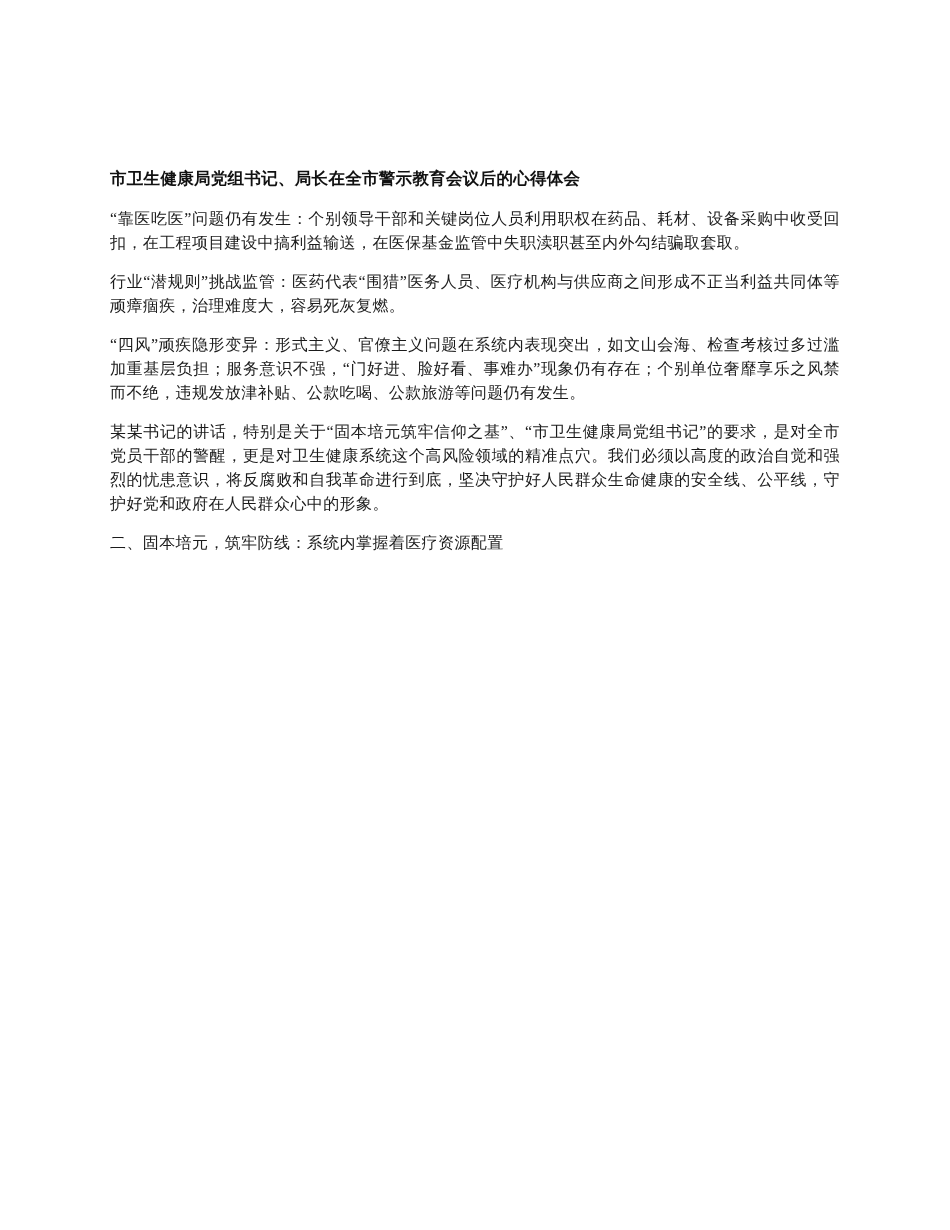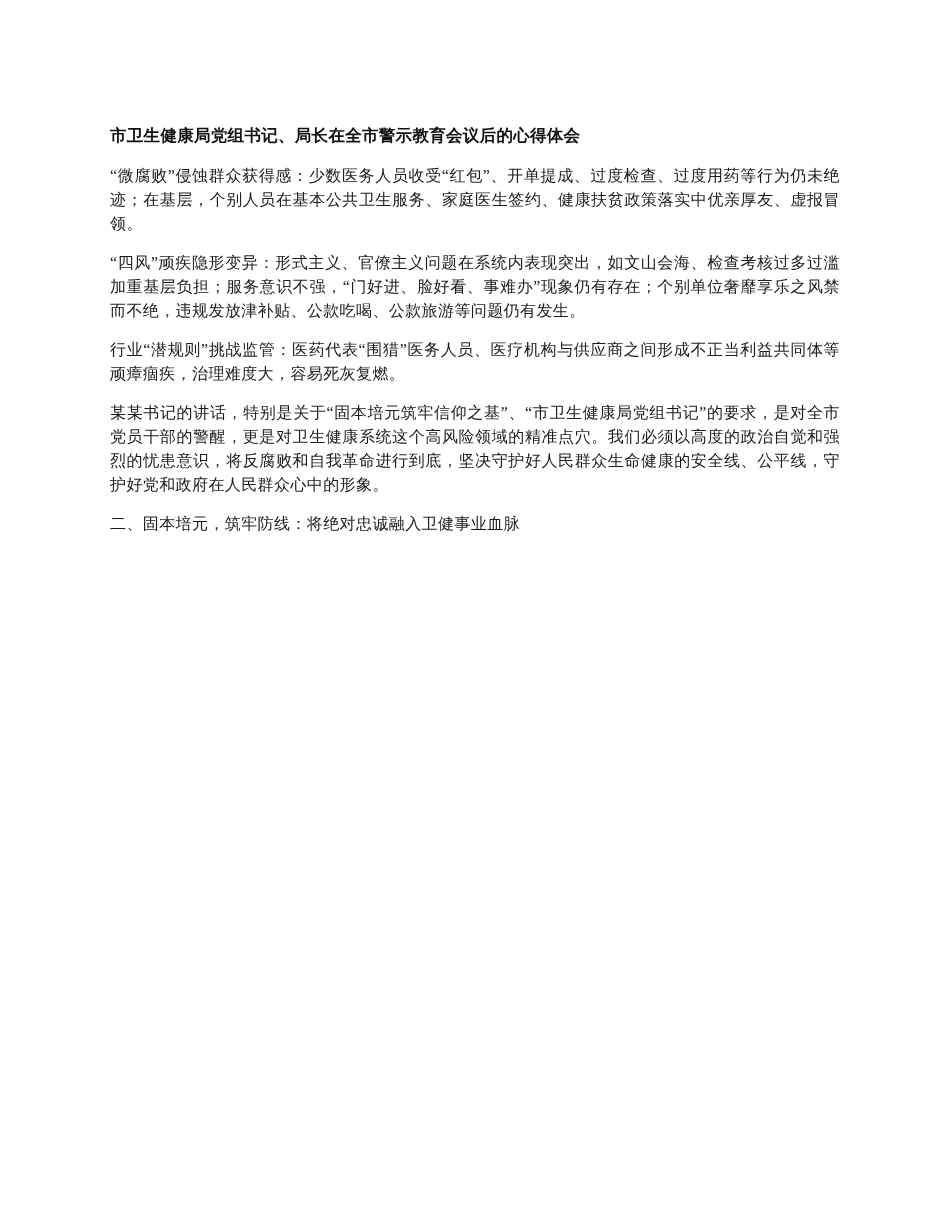--- a/index.html
+++ b/index.html
@@ -9,20 +9,21 @@
   }
   .page {
     position: relative;
     width: 950px;
     height: 975px;
     box-sizing: border-box;
     background: #ffffff;
     padding: 124px 110px 40px 110px;
     color: #1b1b1b;
     overflow: hidden;
+    margin-top: 43px;
   }
   .doc-title {
     font-family: "Liberation Sans", "DejaVu Sans", sans-serif;
     font-size: 16.5px;
     font-weight: 700;
     line-height: 22px;
     margin: 0 0 18px 0;
     color: #111111;
     letter-spacing: 0.3px;
   }
@@ -36,18 +37,18 @@
     letter-spacing: 0.4px;
     color: #1b1b1b;
     word-break: break-all;
   }
 </style>
 </head>
 <body>
 
 <div class="page">
   <h1 class="doc-title">市卫生健康局党组书记、局长在全市警示教育会议后的心得体会</h1>
-  <p class="doc-paragraph">“微腐败”侵蚀群众获得感：少数医务人员收受“红包”、开单提成、过度检查、过度用药等行为仍未绝迹；在基层，个别人员在基本公共卫生服务、家庭医生签约、健康扶贫政策落实中优亲厚友、虚报冒领。</p>
+  <p class="doc-paragraph">“靠医吃医”问题仍有发生：个别领导干部和关键岗位人员利用职权在药品、耗材、设备采购中收受回扣，在工程项目建设中搞利益输送，在医保基金监管中失职渎职甚至内外勾结骗取套取。</p>
+  <p class="doc-paragraph">行业“潜规则”挑战监管：医药代表“围猎”医务人员、医疗机构与供应商之间形成不正当利益共同体等顽瘴痼疾，治理难度大，容易死灰复燃。</p>
   <p class="doc-paragraph">“四风”顽疾隐形变异：形式主义、官僚主义问题在系统内表现突出，如文山会海、检查考核过多过滥加重基层负担；服务意识不强，“门好进、脸好看、事难办”现象仍有存在；个别单位奢靡享乐之风禁而不绝，违规发放津补贴、公款吃喝、公款旅游等问题仍有发生。</p>
-  <p class="doc-paragraph">行业“潜规则”挑战监管：医药代表“围猎”医务人员、医疗机构与供应商之间形成不正当利益共同体等顽瘴痼疾，治理难度大，容易死灰复燃。</p>
   <p class="doc-paragraph">某某书记的讲话，特别是关于“固本培元筑牢信仰之基”、“市卫生健康局党组书记”的要求，是对全市党员干部的警醒，更是对卫生健康系统这个高风险领域的精准点穴。我们必须以高度的政治自觉和强烈的忧患意识，将反腐败和自我革命进行到底，坚决守护好人民群众生命健康的安全线、公平线，守护好党和政府在人民群众心中的形象。</p>
-  <p class="doc-paragraph">二、固本培元，筑牢防线：将绝对忠诚融入卫健事业血脉</p>
+  <p class="doc-paragraph">二、固本培元，筑牢防线：系统内掌握着医疗资源配置</p>
 </div>
 
 </body></html>

